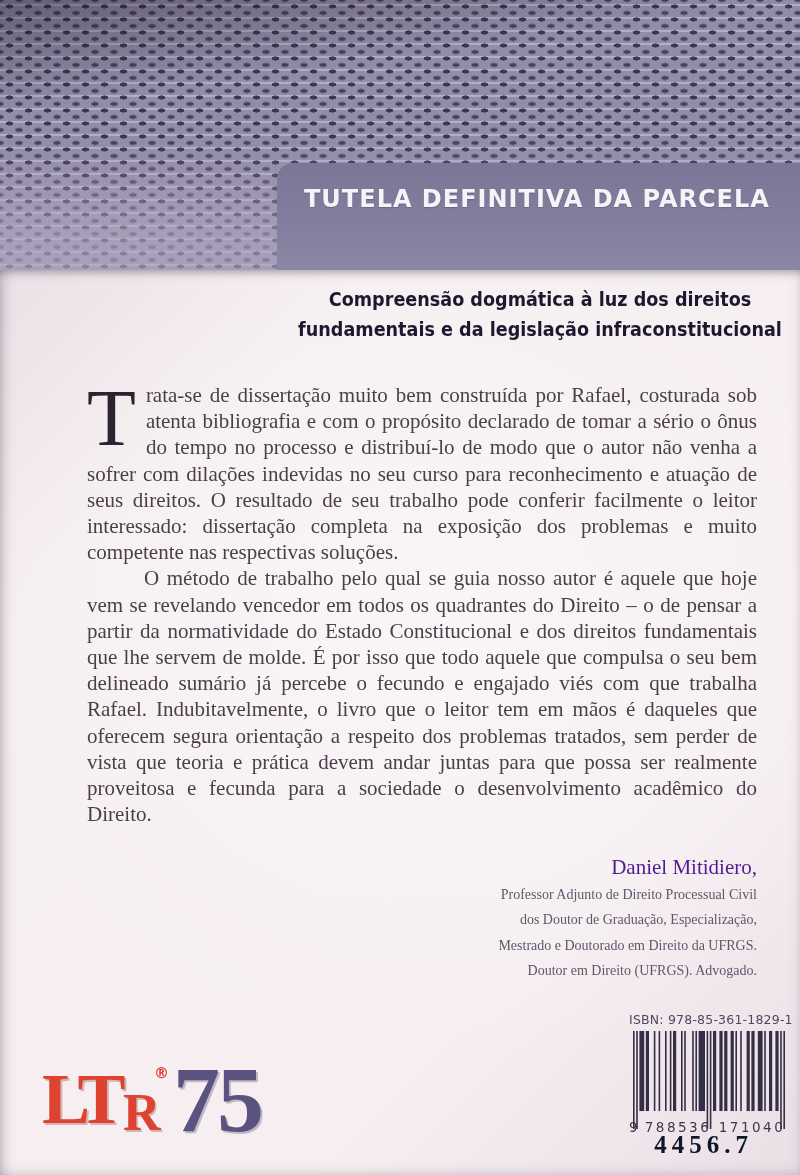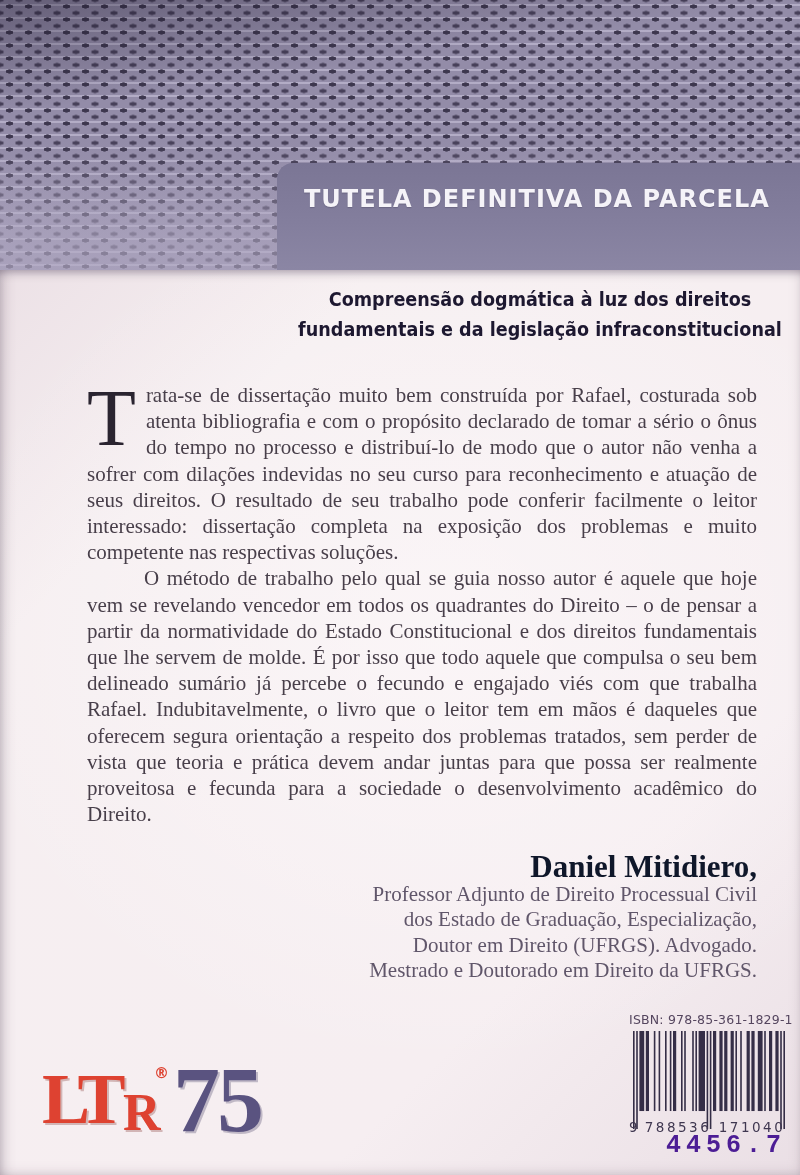--- a/index.html
+++ b/index.html
@@ -74,42 +74,42 @@
     float:left;font-size:80px;line-height:63px;
     padding:5px 10px 0 0;color:#2a2430;
   }
   .para-2{text-indent:57px;}
 
   
   .attribution{
     position:absolute;right:43px;top:852px;text-align:right;
     color:#60566a;
   }
-  .author-name{font-size:31px;line-height:30px;color:#0f172a;font-weight:bold;}
-  .author-line{font-size:21px;line-height:25.4px;}
+  .author-name{font-size:21px;line-height:30px;color:#4c1d95;}
+  .author-line{font-size:14px;line-height:25.4px;}
 
   
   .isbn-block{position:absolute;left:629px;top:1012px;width:160px;text-align:center;}
   .isbn-label{
     font-family:"DejaVu Sans",sans-serif;font-size:12.5px;letter-spacing:.2px;
     color:#55465f;white-space:nowrap;
   }
   .barcode-wrap{position:relative;margin-top:4px;height:104px;}
   .barcode-svg{display:block;width:152px;height:98px;margin:0 4px;}
   .barcode-digits{
     position:absolute;left:0;bottom:0;width:160px;height:17px;
     display:flex;align-items:flex-end;
     font-family:"DejaVu Sans",sans-serif;font-size:13.5px;color:#3f3750;
   }
   .bd-first{width:12px;text-align:left;}
   .bd-group{flex:1;text-align:center;letter-spacing:2.5px;}
   .catalog-number{
-    position:absolute;left:621px;top:1131px;width:165px;text-align:right;
-    font-family:Liberation Mono, monospace;font-weight:bold;
-    font-size:25px;letter-spacing:5px;color:#4c1d95;
+    position:absolute;left:621px;top:1131px;width:165px;text-align:center;
+    font-family:Liberation Serif, serif;font-weight:bold;
+    font-size:25px;letter-spacing:5px;color:#0f172a;
   }
 
   
   .logo{position:absolute;left:42px;top:1063px;width:260px;height:80px;font-family:"Liberation Serif",serif;font-weight:bold;}
   .logo-lt{
     position:absolute;left:0;top:0;font-size:72px;line-height:72px;
     letter-spacing:-6px;color:#de4231;
     text-shadow:2px 2px 0 rgba(125,50,45,.3);
   }
   .logo-r{
@@ -145,23 +145,23 @@
   </div>
 
   <div class="body-text">
     <p><span class="dropcap">T</span><span>rata-se de dissertação muito bem construída por Rafael, costurada sob atenta bibliografia e com o propósito declarado de tomar a sério o ônus do tempo no processo e distribuí-lo de modo que o autor não venha a sofrer com dilações indevidas no seu curso para reconhecimento e atuação de seus direitos. O resultado de seu trabalho pode conferir facilmente o leitor interessado: dissertação completa na exposição dos problemas e muito competente nas respectivas soluções.</span></p>
     <p class="para-2">O método de trabalho pelo qual se guia nosso autor é aquele que hoje vem se revelando vencedor em todos os quadrantes do Direito – o de pensar a partir da normatividade do Estado Constitucional e dos direitos fundamentais que lhe servem de molde. É por isso que todo aquele que compulsa o seu bem delineado sumário já percebe o fecundo e engajado viés com que trabalha Rafael. Indubitavelmente, o livro que o leitor tem em mãos é daqueles que oferecem segura orientação a respeito dos problemas tratados, sem perder de vista que teoria e prática devem andar juntas para que possa ser realmente proveitosa e fecunda para a sociedade o desenvolvimento acadêmico do Direito.</p>
   </div>
 
   <div class="attribution">
     <div class="author-name">Daniel Mitidiero,</div>
     <div class="author-line">Professor Adjunto de Direito Processual Civil</div>
-    <div class="author-line">dos Estado de Graduação, Especialização,</div>
+    <div class="author-line">dos Doutor de Graduação, Especialização,</div>
+    <div class="author-line">Mestrado e Doutorado em Direito da UFRGS.</div>
     <div class="author-line">Doutor em Direito (UFRGS). Advogado.</div>
-    <div class="author-line">Mestrado e Doutorado em Direito da UFRGS.</div>
   </div>
 
   <div class="isbn-block">
     <div class="isbn-label">ISBN: 978-85-361-1829-1</div>
     <div class="barcode-wrap">
       <svg class="barcode-svg" id="barcode-svg" viewBox="0 0 95 60" preserveAspectRatio="none">
           <rect x="0" y="0" width="1" height="60" fill="#352e47"></rect>
           <rect x="2" y="0" width="1" height="60" fill="#352e47"></rect>
           <rect x="4" y="0" width="3" height="49" fill="#352e47"></rect>
           <rect x="8" y="0" width="2" height="49" fill="#352e47"></rect>

